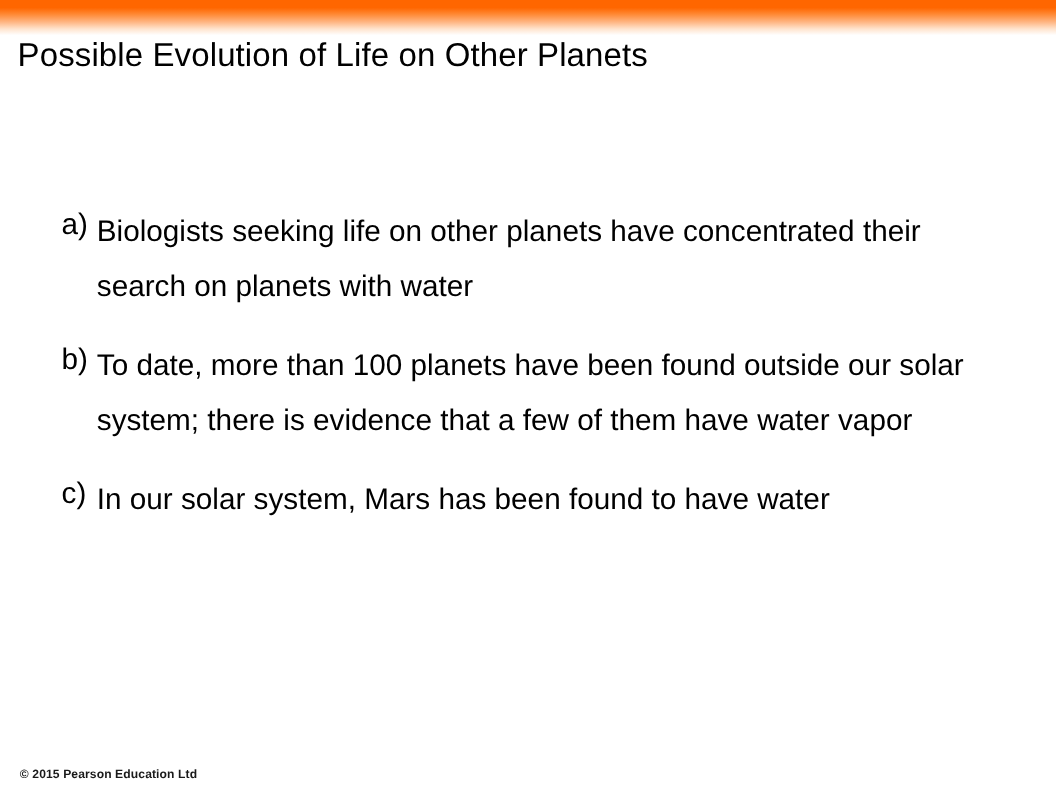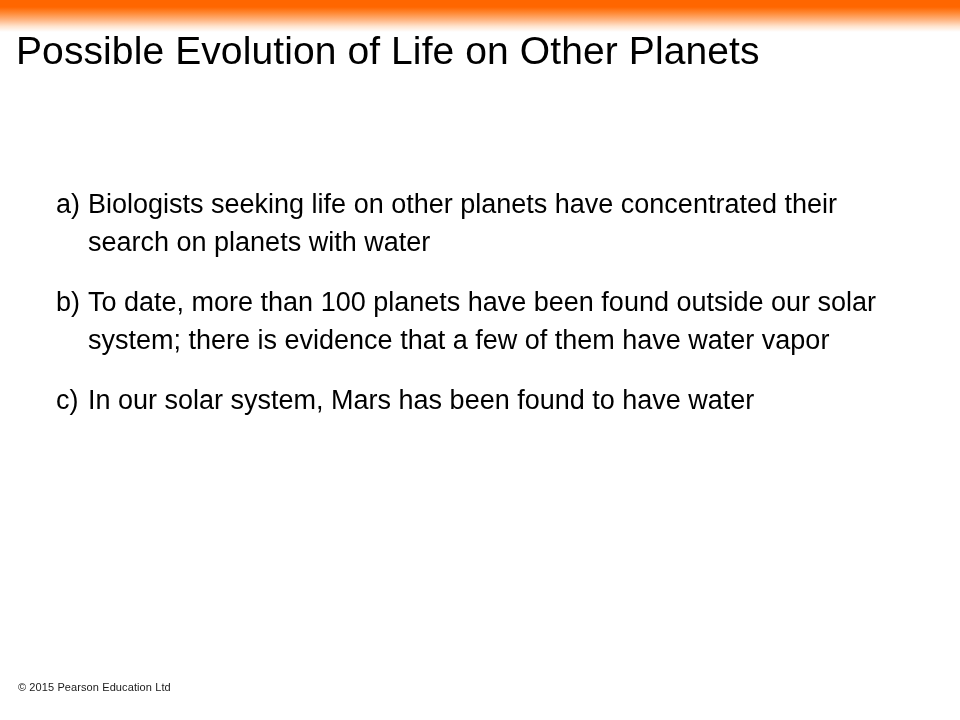--- a/index.html
+++ b/index.html
@@ -37,21 +37,21 @@
                 #ffe3cd 82%,
                 #ffffff 100%);
   }
 
   
   .slide-title {
     position: absolute;
     left: 16px;
     top: 32px;
     width: 920px;
-    font-size: 39px;
+    font-size: 30px;
     line-height: 38px;
     font-weight: 400;
     color: #000000;
     letter-spacing: 0.1px;
     white-space: nowrap;
   }
 
   
   .body-list {
     position: absolute;
@@ -74,32 +74,32 @@
     width: 32px;
     font-size: 27px;
     line-height: 38px;
     color: #000000;
     white-space: nowrap;
   }
 
   .item-text {
     flex: 1 1 auto;
     font-size: 27px;
-    line-height: 38px;
+    line-height: 50px;
     color: #000000;
   }
 
   
   .footer-copyright {
     position: absolute;
     left: 18px;
-    top: 680px;
+    top: 697px;
     font-size: 11px;
     line-height: 14px;
-    font-weight: 400;
+    font-weight: 700;
     color: #1a1a1a;
     letter-spacing: 0.1px;
     white-space: nowrap;
   }
 </style>
 </head>
 <body>
 
 <div class="slide">
 

